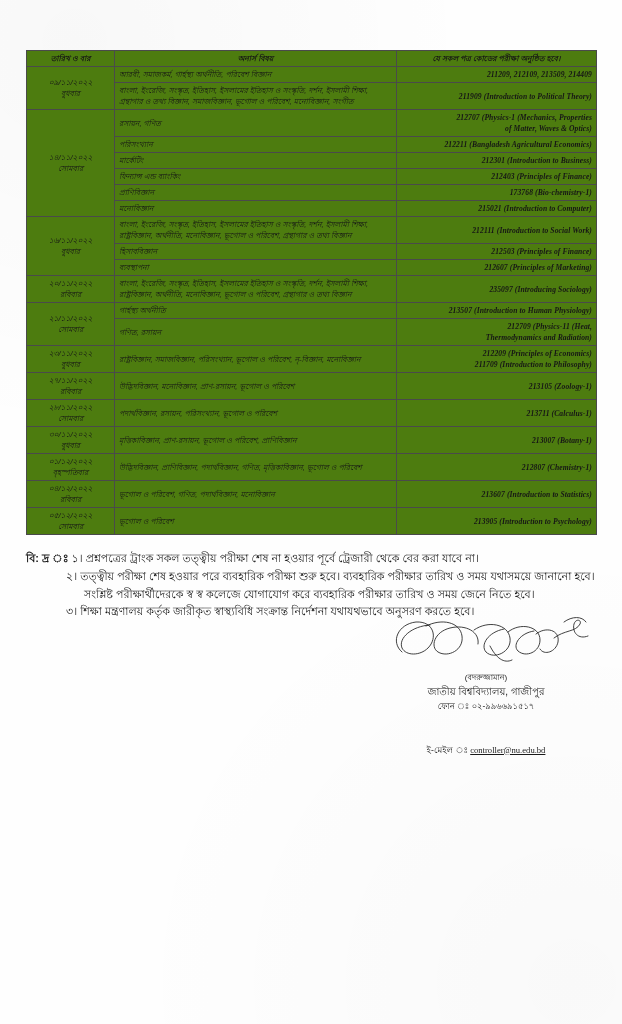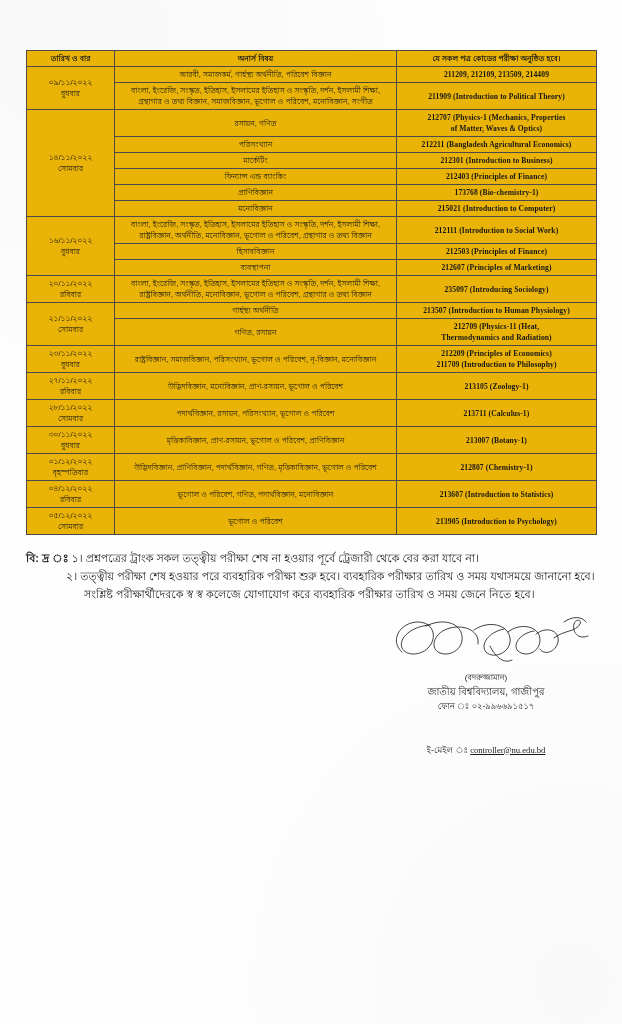--- a/index.html
+++ b/index.html
@@ -33,21 +33,22 @@
     position: absolute;
     left: 26px;
     top: 50px;
     width: 570px;
   }
 
   table.routine {
     width: 100%;
     border-collapse: collapse;
     table-layout: fixed;
-    background: #eab308;
+    background: #4d7c0f;
+    font-style: italic;
   }
   table.routine td, table.routine th {
     border: 1px solid #4a4a4a;
     padding: 2px 4px;
     vertical-align: middle;
     font-size: 7.6px;
     line-height: 1.45;
     color: #161616;
   }
   col.c-date  { width: 88px; }
@@ -63,28 +64,28 @@
   }
   td.date {
     text-align: center;
     font-size: 8.6px;
     line-height: 1.5;
     font-family: "Liberation Sans", "DejaVu Sans", sans-serif;
     padding: 4px 2px;
   }
   td.date .dl { display: block; }
   td.subject {
-    text-align: center;
+    text-align: left;
     font-size: 7.4px;
     line-height: 1.5;
     font-family: "Liberation Sans", "DejaVu Sans", sans-serif;
     padding: 2px 5px;
   }
   td.code {
-    text-align: center;
+    text-align: right;
     font-size: 9.1px;
     line-height: 1.3;
     font-weight: 700;
     padding: 3px 6px;
     font-family: "Liberation Serif", "DejaVu Serif", serif;
     letter-spacing: 0.1px;
     margin-top: 40px;
   }
   td.code .codeline { display: block; }
 
@@ -337,20 +338,21 @@
               <span class="codeline">213905 (Introduction to Psychology)</span>
             </td>
           </tr>
         </tbody>
     </table>
 
     <div class="notes">
       <span class="note-row note-1"><span class="note-label">বি: দ্র ঃ</span> <span>১। প্রশ্নপত্রের ট্রাংক সকল তত্ত্বীয় পরীক্ষা শেষ না হওয়ার পূর্বে ট্রেজারী থেকে বের করা যাবে না।</span></span>
       <span class="note-row note-2"><span>২। তত্ত্বীয় পরীক্ষা শেষ হওয়ার পরে ব্যবহারিক পরীক্ষা শুরু হবে। ব্যবহারিক পরীক্ষার তারিখ ও সময় যথাসময়ে জানানো হবে।</span></span>
       <span class="note-row note-2b"><span>সংশ্লিষ্ট পরীক্ষার্থীদেরকে স্ব স্ব কলেজে যোগাযোগ করে ব্যবহারিক পরীক্ষার তারিখ ও সময় জেনে নিতে হবে।</span></span>
+      <span class="note-row note-3"><span>৩। শিক্ষা মন্ত্রণালয় কর্তৃক জারীকৃত স্বাস্থ্যবিধি সংক্রান্ত নির্দেশনা যথাযথভাবে অনুসরণ করতে হবে।</span></span>
     </div>
 
   </div>
 
   <div class="signature-block">
     <div class="sig-scribble">
       <svg width="236" height="62" viewBox="0 0 236 62" fill="none" stroke="#2b2b2b" stroke-width="0.9" stroke-linecap="round" stroke-linejoin="round">
         <path d="M34 40 C22 30 30 12 48 10 C66 9 70 26 60 36 C52 44 38 44 34 36 C30 26 44 14 62 13"></path>
         <path d="M58 14 C74 6 92 10 94 24 C96 38 80 46 70 40 C62 35 66 20 82 16 C98 12 112 20 110 32"></path>
         <path d="M106 18 C120 8 140 12 142 26 C144 40 126 48 118 40 C112 33 120 20 136 17"></path>

